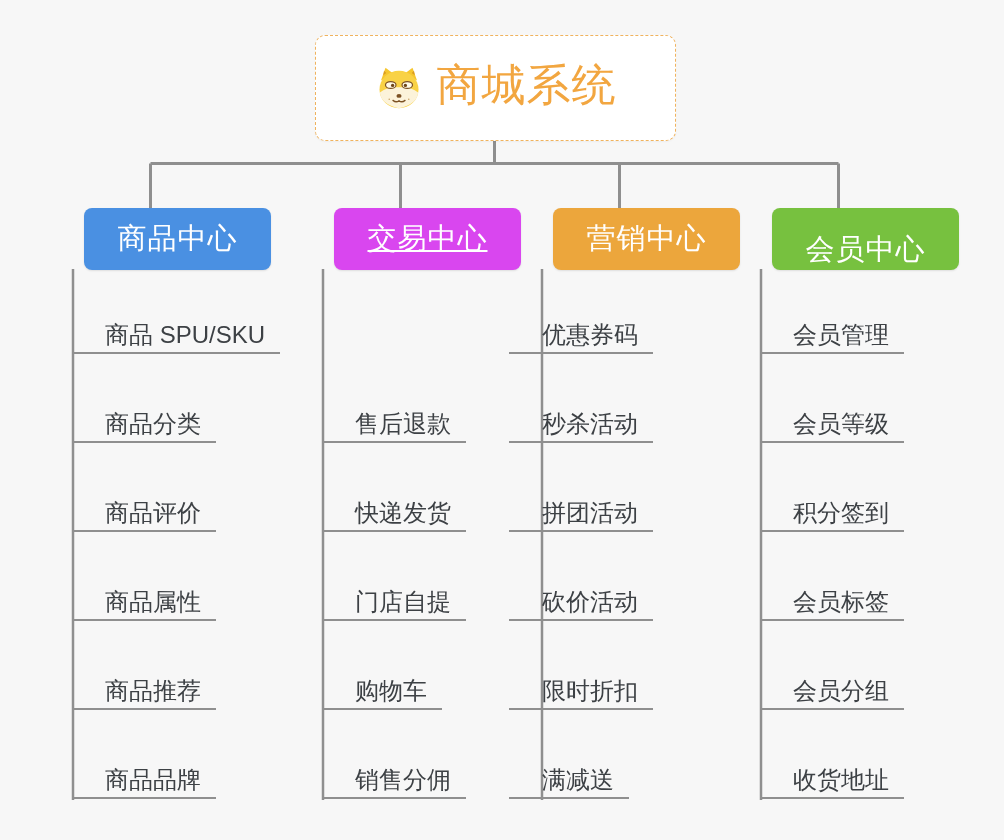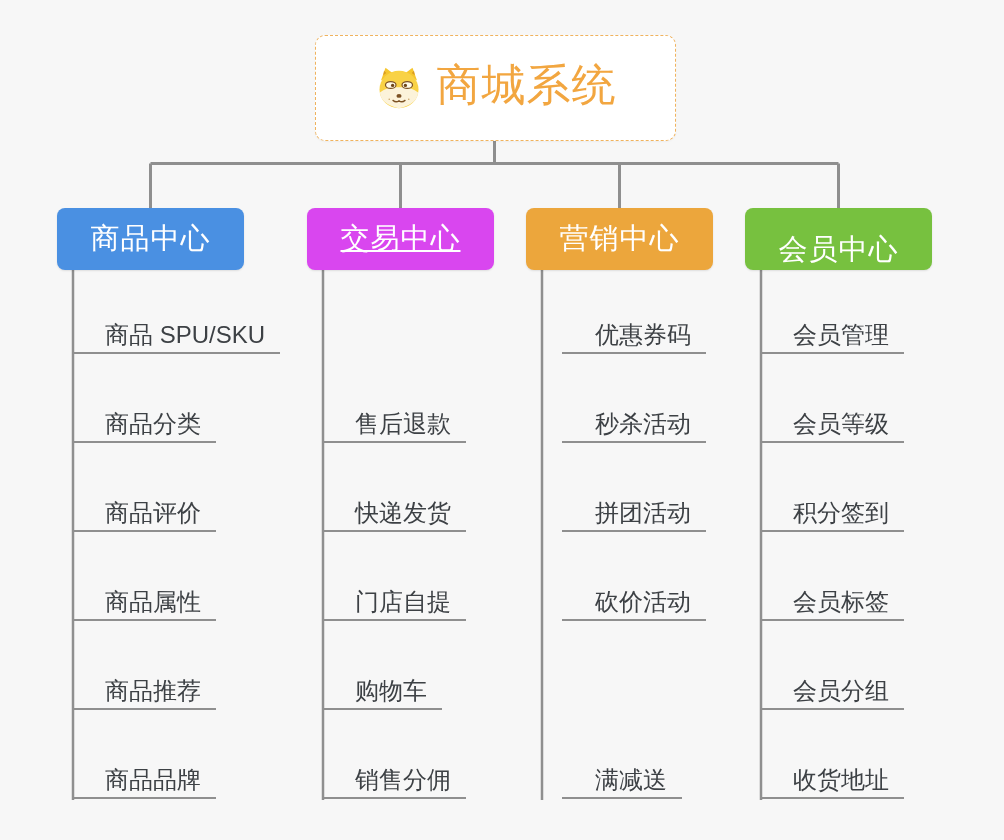--- a/index.html
+++ b/index.html
@@ -15,31 +15,32 @@
     display:flex;align-items:center;justify-content:center;gap:14px;
     box-shadow:0 1px 2px rgba(0,0,0,0.04);
   }
   .root-title{font-size:44px;line-height:1;letter-spacing:1px;font-family:Liberation Mono, monospace;}
   .doge{width:48px;height:46px;display:block;}
   .branch{
     position:absolute;top:208px;width:187px;height:62px;border-radius:8px;
     display:flex;align-items:center;justify-content:center;
     color:#ffffff;font-size:29px;letter-spacing:1px;
     box-shadow:0 1px 2px rgba(0,0,0,0.10);
+    margin-left:27px;
   }
   .b1{left:57px}.b2{left:307px}.b3{left:526px}.b4{left:745px}
   .leaf{
     position:absolute;height:40px;box-sizing:border-box;
     display:flex;align-items:flex-end;
     padding:0 15px 5px 33px;
     border-bottom:2px solid var(--connector,#8f8f8f);
     text-align:center;
   }
   .leaf-text{font-size:24px;line-height:1;color:#3d4145;white-space:nowrap;}
-  .c1{left:72px}.c2{left:322px}.c3{left:562px}.c4{left:760px}
+  .c1{left:72px}.c2{left:322px}.c3{left:509px}.c4{left:760px}
   .r1{top:314px}.r2{top:403px}.r3{top:492px}.r4{top:581px}.r5{top:670px}.r6{top:759px}
 </style>
 </head>
 <body>
 
 <div class="canvas" style="--connector: #8f8f8f; background: rgb(247, 247, 247);">
 
   <svg class="connectors" width="1004" height="840">
     <path d="M494.5 140 V163.5 M150.5 163.5 H838.5 M150.5 163.5 V209 M400.5 163.5 V209 M619.5 163.5 V209 M838.5 163.5 V209" fill="none" style="stroke:var(--connector,#8f8f8f)" stroke-width="3"></path>
     <path d="M73 269 V800 M323 269 V800 M542 269 V800 M761 269 V800" fill="none" style="stroke:var(--connector,#8f8f8f)" stroke-width="2.5"></path>
@@ -118,20 +119,23 @@
     </div>
   <div class="leaf c3 r2">
       <span class="leaf-text">秒杀活动</span>
     </div>
   <div class="leaf c3 r3">
       <span class="leaf-text">拼团活动</span>
     </div>
   <div class="leaf c3 r4">
       <span class="leaf-text">砍价活动</span>
     </div>
+  <div class="leaf c3 r5">
+      <span class="leaf-text">限时折扣</span>
+    </div>
   <div class="leaf c3 r6">
       <span class="leaf-text">满减送</span>
     </div>
 
   <div class="leaf c4 r1">
       <span class="leaf-text">会员管理</span>
     </div>
   <div class="leaf c4 r3">
       <span class="leaf-text">积分签到</span>
     </div>

